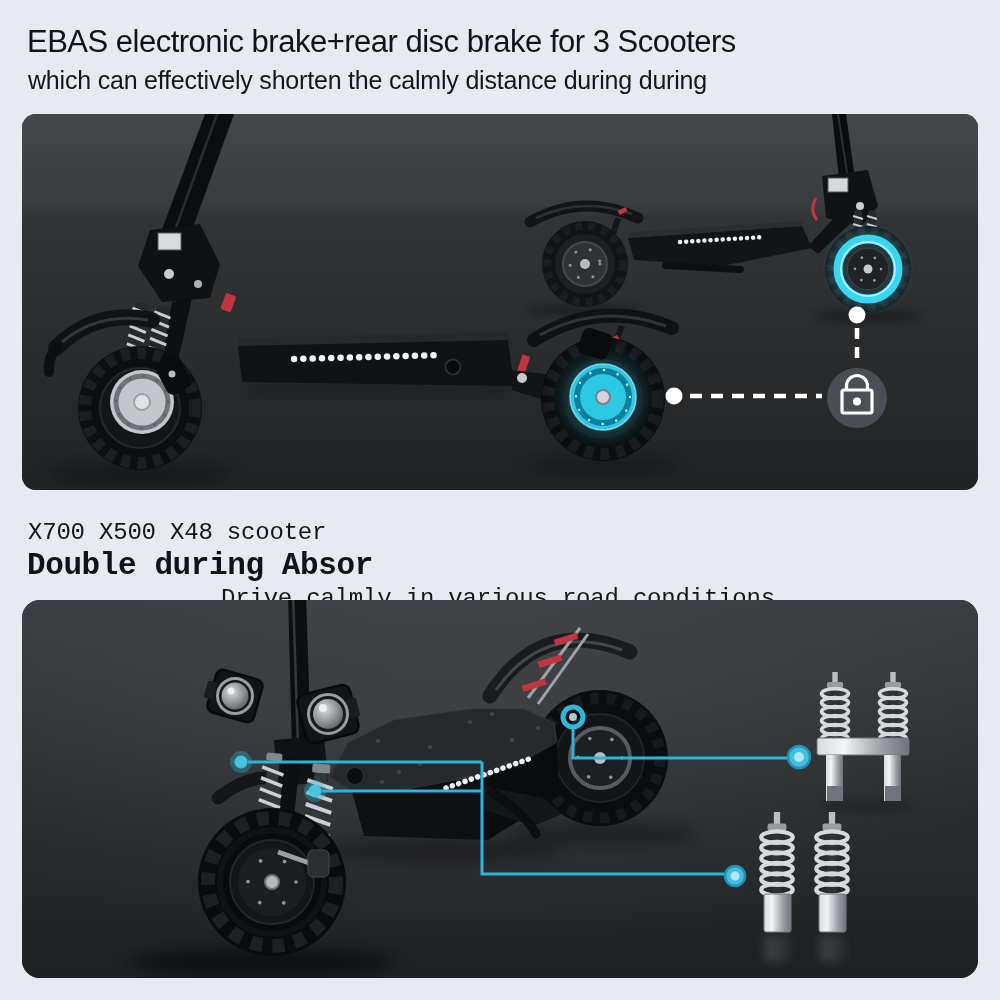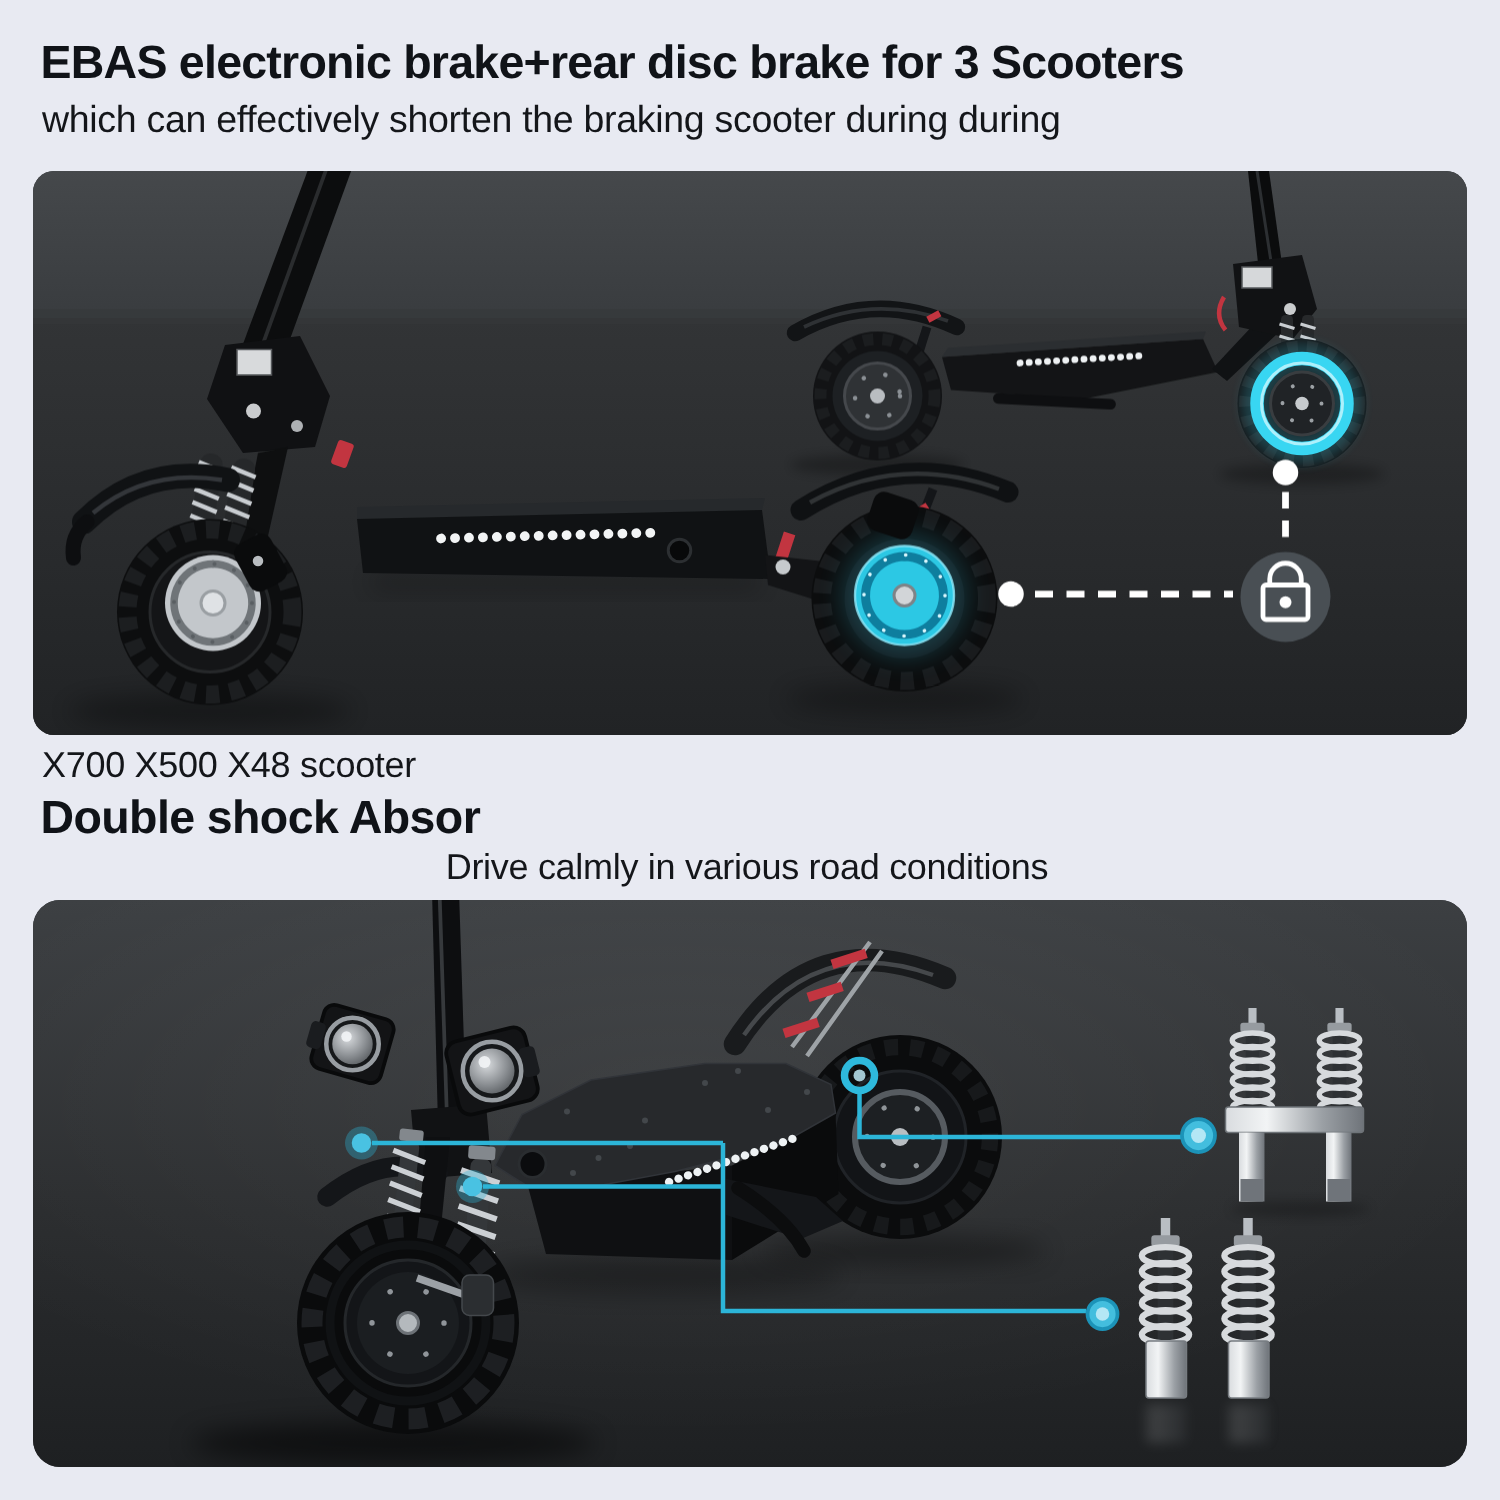--- a/index.html
+++ b/index.html
@@ -3,40 +3,40 @@
 <meta charset="utf-8">
 <style>
   :root{
     --page-bg:#e8eaf2; --text:#101318; --accent-cyan:#2cb5d8; --glow-cyan:#38d6f2;
     --red-accent:#c23540; --callout-white:#ffffff; --panel-top-bg:#383b3e; --panel-bottom-bg:#2b2d30;
   }
   html,body{margin:0;padding:0;}
   body{background:var(--page-bg);font-family:"Liberation Sans",sans-serif;}
   .page{position:relative;width:1000px;height:1000px;background:var(--page-bg);overflow:hidden;}
   .hdr{position:absolute;left:27px;top:24px;width:950px;}
-  .hdr h1{margin:0;font-size:31px;font-weight:700;letter-spacing:-0.5px;color:var(--text);line-height:1.15;}
+  .hdr h1{margin:0;font-size:31px;font-weight:400;letter-spacing:-0.5px;color:var(--text);line-height:1.15;}
   .hdr p{margin:6px 0 0 1px;font-size:25px;font-weight:400;letter-spacing:-0.2px;color:#14161a;}
   .panel{position:absolute;left:22px;width:956px;overflow:hidden;background:#2e3134;}
   .panel-top{top:114px;height:376px;border-radius:14px;}
   .panel-bottom{top:600px;height:378px;border-radius:18px;}
   .panel svg{display:block;width:100%;height:100%;}
-  .midtext{position:absolute;left:28px;top:497px;width:940px;}
+  .midtext{position:absolute;left:28px;top:519px;width:940px;font-family:Liberation Mono, monospace;}
   .midtext .kicker{margin:0;font-size:24px;color:#14161a;letter-spacing:-0.2px;}
   .midtext h2{margin:2px 0 0 -1px;font-size:31px;font-weight:700;letter-spacing:-0.4px;color:var(--text);}
   .midtext .sub{margin:2px 0 0 0;font-size:24px;color:#14161a;letter-spacing:-0.2px;text-align:center;}
   figure{margin:0;}
 </style>
 </head>
 <body>
 
 <div class="page">
 
   <header class="hdr">
     <h1>EBAS electronic brake+rear disc brake for 3 Scooters</h1>
-    <p>which can effectively shorten the braking scooter during during</p>
+    <p>which can effectively shorten the calmly distance during during</p>
   </header>
 
   <figure class="panel panel-top">
   <svg viewBox="0 0 956 376" preserveAspectRatio="none">
     <defs>
       <linearGradient id="wall1" x1="0" y1="0" x2="0" y2="1">
         <stop offset="0" stop-color="#45484b"></stop>
             <stop offset="1" stop-color="#393c3f"></stop>
       </linearGradient>
       <linearGradient id="floor1" x1="0" y1="0" x2="0" y2="1">
@@ -195,21 +195,21 @@
           <rect x="-15" y="-8" width="30" height="23" rx="2"></rect>
           <circle cx="0" cy="3.5" r="4" fill="#fff" stroke="none"></circle>
         </g>
       </g>
     </g>
   </svg>
   </figure>
 
   <section class="midtext">
     <p class="kicker">X700 X500 X48 scooter</p>
-    <h2>Double shock Absor</h2>
+    <h2>Double during Absor</h2>
     <p class="sub">Drive calmly in various road conditions</p>
   </section>
 
   <figure class="panel panel-bottom">
   <svg viewBox="0 0 956 378" preserveAspectRatio="none">
     <defs>
       <linearGradient id="bg2" x1="0" y1="0" x2="0" y2="1">
         <stop offset="0" stop-color="#3c3f42"></stop>
             <stop offset="0.55" stop-color="#2a2c2e"></stop>
             <stop offset="1" stop-color="#1e2022"></stop>

